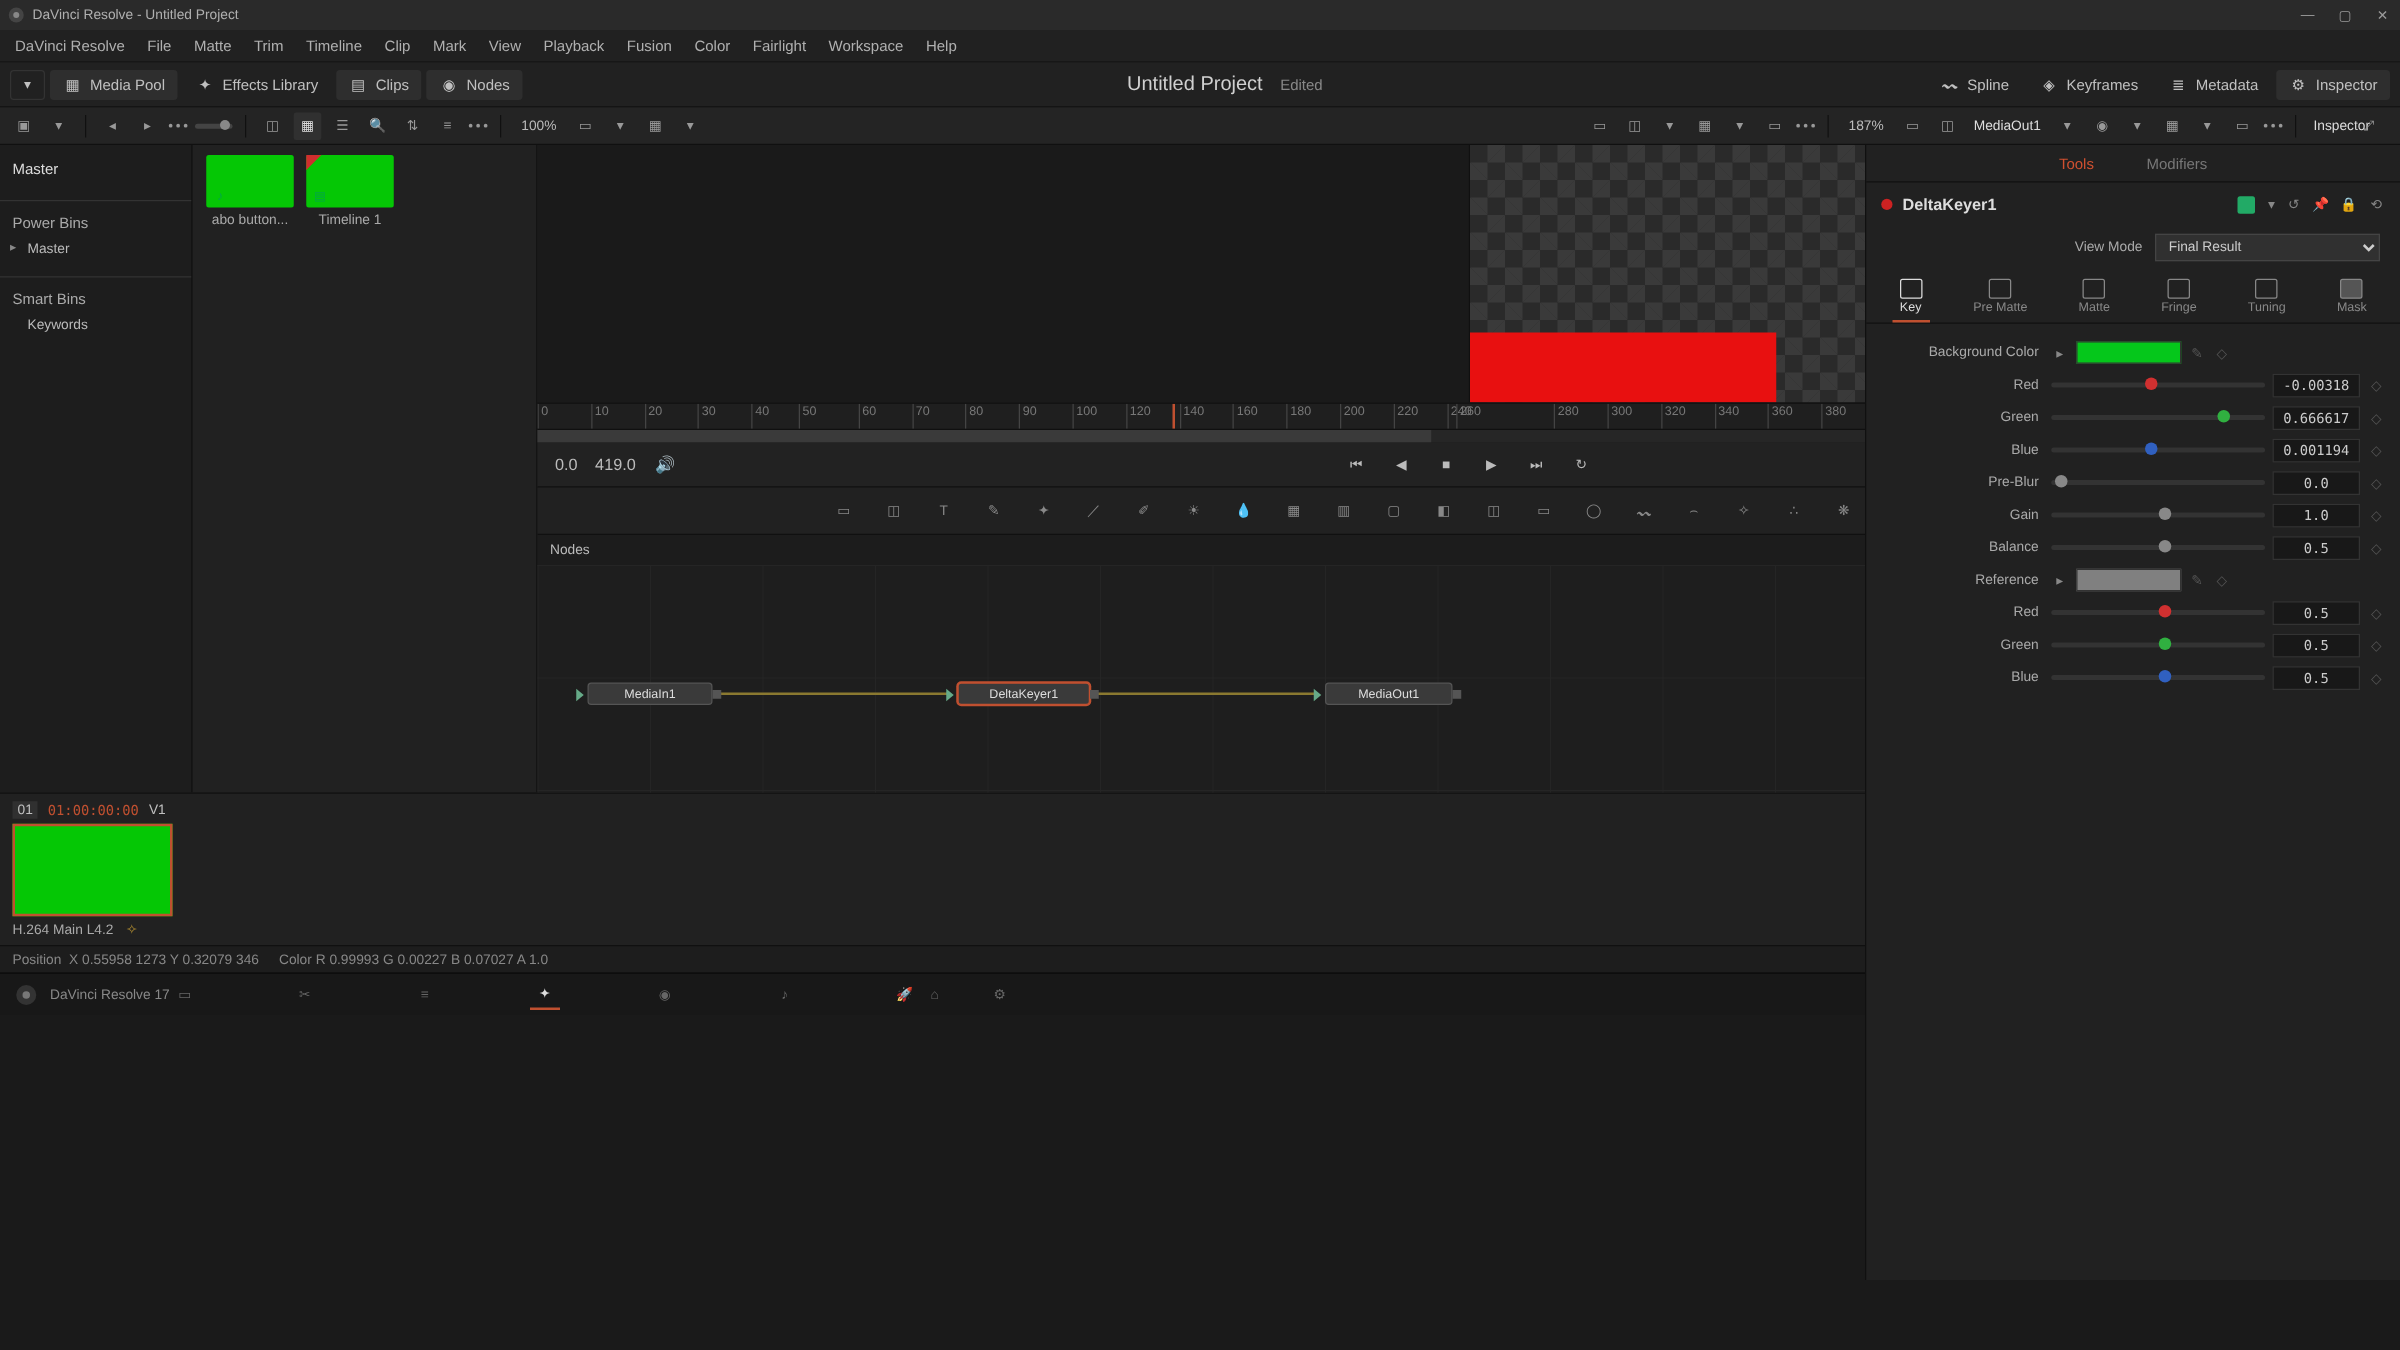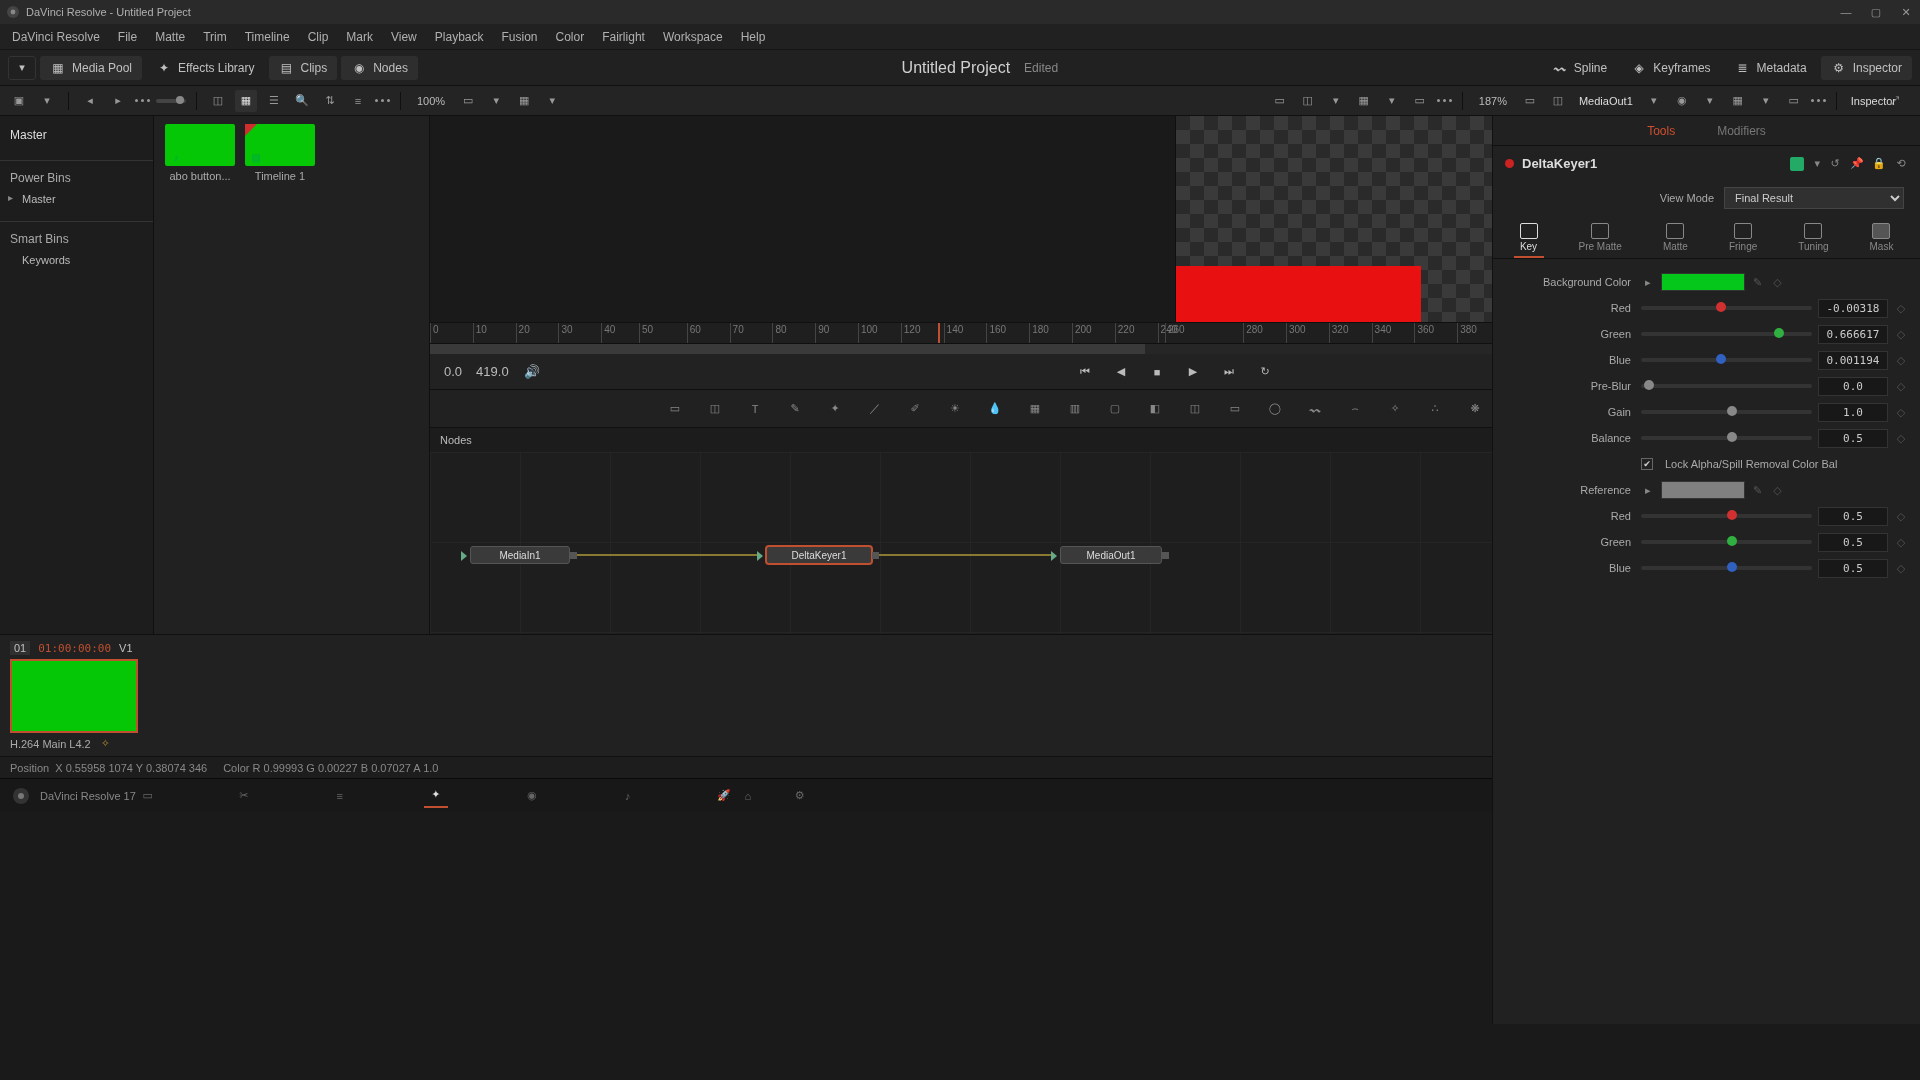--- a/index.html
+++ b/index.html
@@ -461,21 +461,21 @@
   </div>
   <div class="thumb"></div>
   <div class="meta">
     <span>H.264 Main L4.2</span>
     <span style="color:#aa8830;">✧</span>
   </div>
 </div>
 
 <div class="statusbar">
   <div class="l">
-    <span><span>Position</span>&nbsp;&nbsp;<span>X 0.55958   1074  Y 0.38074   346</span></span>
+    <span><span>Position</span>&nbsp;&nbsp;<span>X 0.55958   1273  Y 0.32079   346</span></span>
     <span>Color  R 0.99993    G 0.00227    B 0.07027    A 1.0</span>
   </div>
   <div class="l">
     <span>Playback: 33 frames/sec</span>
     <span>7% - 2311 MB</span>
   </div>
 </div>
 
 <div class="pagebar">
   <div style="display:flex;align-items:center;gap:10px;">
@@ -603,25 +603,20 @@
         <div class="prop">
           <span class="lbl">Balance</span>
           <div class="slider">
             <span class="knob" style="left:50%;background:#888;"></span>
           </div>
           <span class="val">0.5</span>
           <span class="end">◇</span>
         </div>
       </div>
     <div class="prop">
-      <span class="lbl"></span>
-      <span class="chk on"></span>
-      <span class="longlbl">Lock Alpha/Spill Removal Color Bal</span>
-    </div>
-    <div class="prop">
       <span class="lbl">Reference</span>
       <span style="color:#888;padding:0 4px;">▸</span>
       <span class="swatch" style="background:#808080;"></span>
       <span class="end">✎</span>
       <span class="end">◇</span>
     </div>
     <div id="refsliders">
         <div class="prop">
           <span class="lbl">Red</span>
           <div class="slider">

